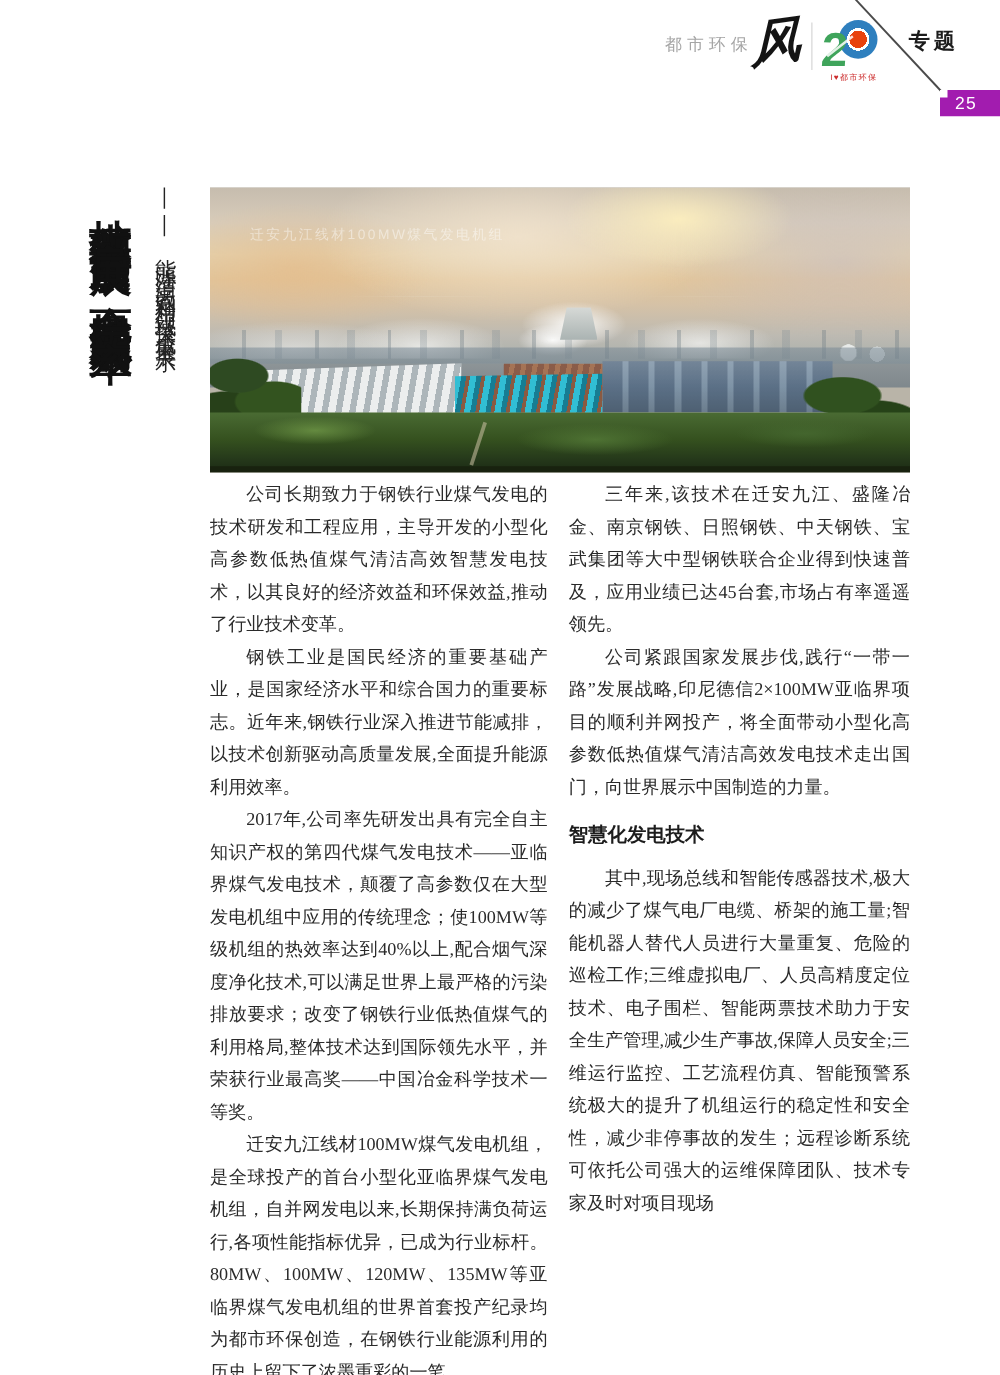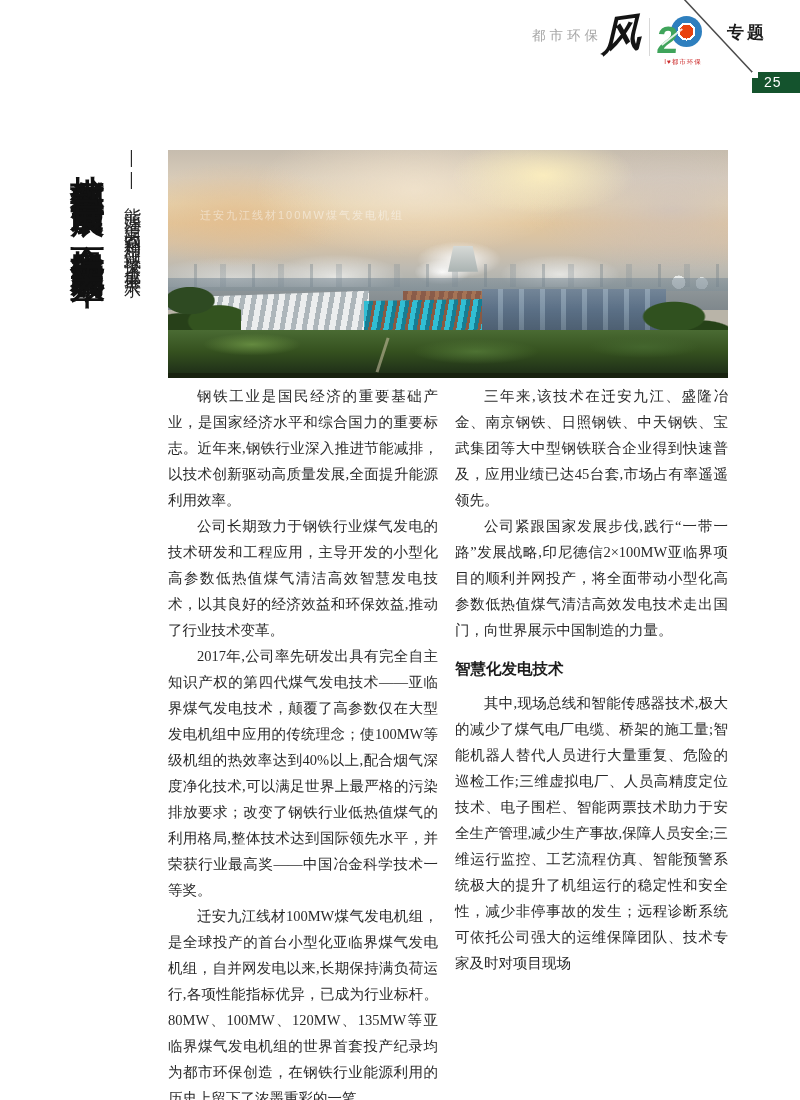--- a/index.html
+++ b/index.html
@@ -49,21 +49,21 @@
     font-size:6.5px; color:#cc2b2b; letter-spacing:1px; text-align:center;
   }
   .section-label {
     position:absolute; left:727px; top:21px;
     font-family:Liberation Sans, sans-serif; font-weight:bold;
     font-size:17px; letter-spacing:3px; color:#1c1c1c;
   }
   .diag-svg { position:absolute; left:0; top:0; }
   .page-badge {
     position:absolute; left:752px; top:72px; width:48px; height:21px;
-    background:#14532d;
+    background:#a21caf;
   }
   .page-badge .corner {
     position:absolute; left:0; top:0; width:6px; height:6px; background:#ffffff;
   }
   .page-badge .num {
     position:absolute; left:12px; top:2px;
     font-family:"Liberation Sans", sans-serif;
     font-size:14px; color:#ffffff; letter-spacing:1px;
   }
 
@@ -174,21 +174,21 @@
   .ph-path {
     position:absolute; left:38%; bottom:2%; width:3px; height:16%;
     background:rgba(205,195,165,.55); transform:rotate(18deg);
   }
   .ph-bottom-strip {
     position:absolute; left:0; bottom:0; width:100%; height:5px; background:#18220f;
   }
   .ph-watermark {
     position:absolute; left:32px; top:30px;
     font-family:"Liberation Sans", sans-serif;
-    font-size:11px; color:rgba(255,255,255,.45); letter-spacing:2px;margin-top:28px;
+    font-size:11px; color:rgba(255,255,255,.45); letter-spacing:2px;
   }
 
   
   .col {
     position:absolute; top:383px; width:270px;
     font-size:14.5px; line-height:26px; text-align:justify;
     font-family:"Liberation Serif", serif;
   }
   .col-left  { left:168px; }
   .col-right { left:455px; width:273px; }
@@ -238,22 +238,22 @@
     <div class="ph-roadline"></div>
     <div class="trees-left"></div>
     <div class="trees-right"></div>
     <div class="ph-foreground"></div>
     <div class="ph-path"></div>
     <div class="ph-bottom-strip"></div>
     <div class="ph-watermark">迁安九江线材100MW煤气发电机组</div>
   </div>
 
   <div class="col col-left">
+    <p>公司长期致力于钢铁行业煤气发电的技术研发和工程应用，主导开发的小型化高参数低热值煤气清洁高效智慧发电技术，以其良好的经济效益和环保效益,推动了行业技术变革。</p>
     <p>钢铁工业是国民经济的重要基础产业，是国家经济水平和综合国力的重要标志。近年来,钢铁行业深入推进节能减排，以技术创新驱动高质量发展,全面提升能源利用效率。</p>
-    <p>公司长期致力于钢铁行业煤气发电的技术研发和工程应用，主导开发的小型化高参数低热值煤气清洁高效智慧发电技术，以其良好的经济效益和环保效益,推动了行业技术变革。</p>
     <p>2017年,公司率先研发出具有完全自主知识产权的第四代煤气发电技术——亚临界煤气发电技术，颠覆了高参数仅在大型发电机组中应用的传统理念；使100MW等级机组的热效率达到40%以上,配合烟气深度净化技术,可以满足世界上最严格的污染排放要求；改变了钢铁行业低热值煤气的利用格局,整体技术达到国际领先水平，并荣获行业最高奖——中国冶金科学技术一等奖。</p>
     <p>迁安九江线材100MW煤气发电机组，是全球投产的首台小型化亚临界煤气发电机组，自并网发电以来,长期保持满负荷运行,各项性能指标优异，已成为行业标杆。80MW、100MW、120MW、135MW等亚临界煤气发电机组的世界首套投产纪录均为都市环保创造，在钢铁行业能源利用的历史上留下了浓墨重彩的一笔。</p>
   </div>
 
   <div class="col col-right">
     <p>三年来,该技术在迁安九江、盛隆冶金、南京钢铁、日照钢铁、中天钢铁、宝武集团等大中型钢铁联合企业得到快速普及，应用业绩已达45台套,市场占有率遥遥领先。</p>
     <p>公司紧跟国家发展步伐,践行“一带一路”发展战略,印尼德信2×100MW亚临界项目的顺利并网投产，将全面带动小型化高参数低热值煤气清洁高效发电技术走出国门，向世界展示中国制造的力量。</p>
     <h3>智慧化发电技术</h3>
     <p>其中,现场总线和智能传感器技术,极大的减少了煤气电厂电缆、桥架的施工量;智能机器人替代人员进行大量重复、危险的巡检工作;三维虚拟电厂、人员高精度定位技术、电子围栏、智能两票技术助力于安全生产管理,减少生产事故,保障人员安全;三维运行监控、工艺流程仿真、智能预警系统极大的提升了机组运行的稳定性和安全性，减少非停事故的发生；远程诊断系统可依托公司强大的运维保障团队、技术专家及时对项目现场</p>
   </div>

